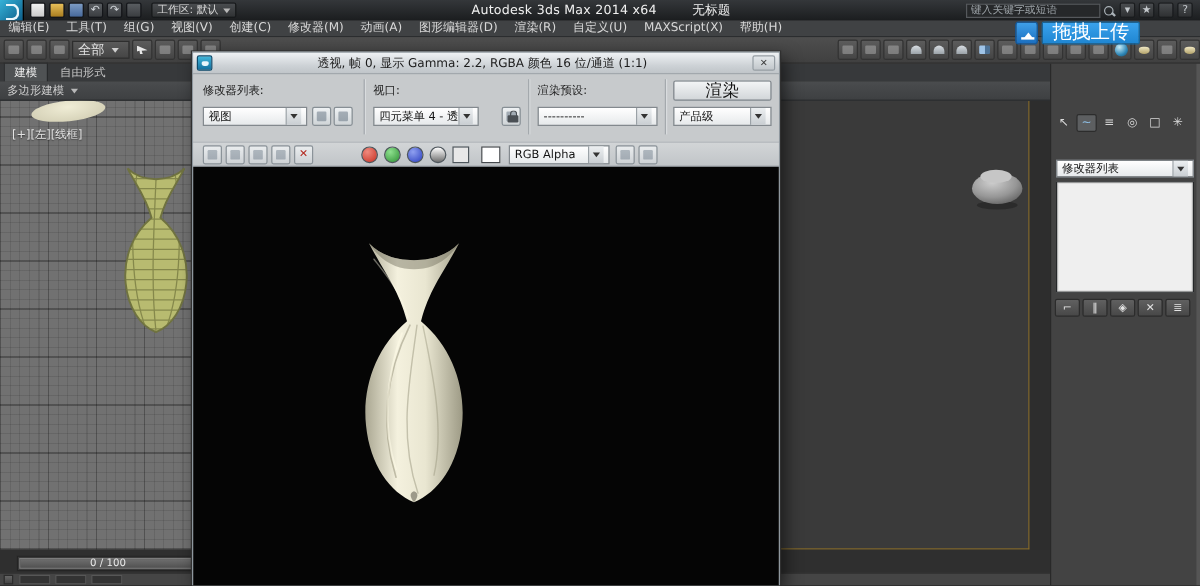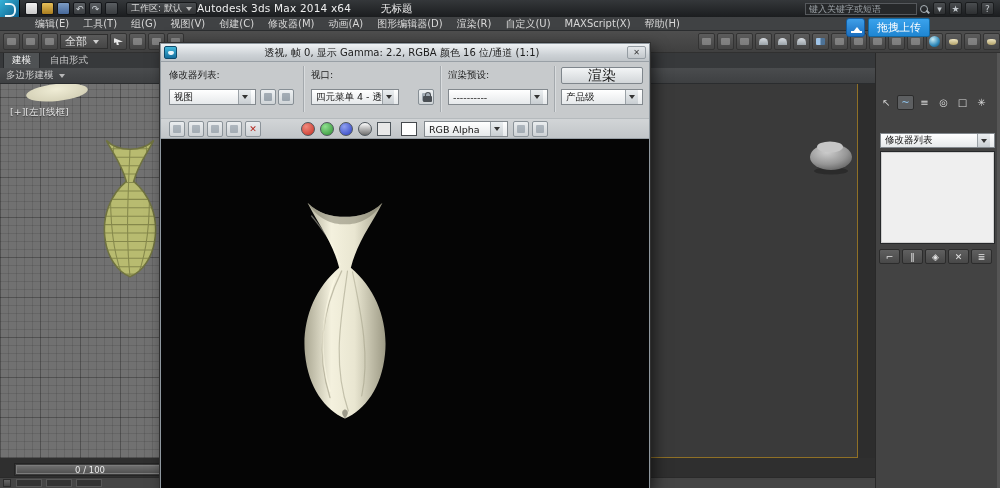--- a/index.html
+++ b/index.html
@@ -11,31 +11,31 @@
   
   .titlebar { left:0; top:0; width:1000px; height:17px; background:linear-gradient(#34373a,#1b1d1f); display:flex; align-items:center; z-index:5; }
   .app-logo { width:20px; height:17px; background:linear-gradient(135deg,#35b2d8,#0d5e8a); border-right:1px solid #000; position:relative; }
   .app-logo::after { content:""; position:absolute; left:5px; top:3px; width:9px; height:10px; border:2px solid #eaf6fb; border-left:none; border-radius:0 6px 6px 0; }
   .qat { display:flex; align-items:center; gap:3px; margin-left:5px; }
   .qicon { width:13px; height:13px; border:1px solid #14161a; border-radius:2px; background:linear-gradient(#5a5e62,#3a3d40); display:flex; align-items:center; justify-content:center; font-size:9px; color:#cfd4d8; }
   .qicon.page { background:linear-gradient(#f2f2f2,#c9c9c9); }
   .qicon.folder { background:linear-gradient(#e8c05a,#a97d1f); }
   .qicon.disk { background:linear-gradient(#7d9cc4,#46689a); }
   .workspace-dd { margin-left:8px; height:13px; display:flex; align-items:center; gap:4px; padding:0 4px; background:linear-gradient(#4a4d50,#303234); border:1px solid #17191b; border-radius:2px; font-size:9px; color:#d8d8d8; }
-  .tb-title { flex:1; text-align:left; color:#f0f0f0; font-size:10.5px; letter-spacing:.2px; }
+  .tb-title { flex:1; text-align:center; color:#f0f0f0; font-size:10.5px; letter-spacing:.2px; }
   .tb-title .doc { margin-left:26px; }
   .ic-search { width:112px; height:12px; background:#26282a; border:1px solid #55585c; color:#c9c9c9; font-size:9px; padding:0 3px; font-family:"DejaVu Sans",sans-serif; }
   .ic-search::placeholder { color:#9aa0a5; }
   .mag { width:8px; height:8px; border:1.5px solid #aab2b8; border-radius:50%; position:relative; margin:0 5px 0 3px; }
   .mag::after { content:""; position:absolute; width:4px; height:1.5px; background:#aab2b8; transform:rotate(45deg); right:-3px; bottom:-1px; }
   .tb-right { display:flex; align-items:center; gap:3px; margin-right:6px; }
   .tb-mini { width:13px; height:13px; display:flex; align-items:center; justify-content:center; color:#c3c8cc; font-size:9px; background:linear-gradient(#4a4d50,#2e3032); border:1px solid #1a1c1e; border-radius:2px; }
 
   
-  .menubar { left:0; top:17px; width:1000px; height:14px; background:#404244; border-bottom:1px solid #2b2d2f; display:flex; padding-left:28px; z-index:4; }
+  .menubar { left:0; top:17px; width:1000px; height:14px; background:#404244; border-bottom:1px solid #2b2d2f; display:flex; z-index:4; }
   .menu-item { padding:0 7px; font-size:10px; color:#d8d8d8; height:14px; line-height:14px; }
 
   
   .main-toolbar { left:0; top:31px; width:1000px; height:22px; background:linear-gradient(#4e4e4e,#404040); border-bottom:1px solid #303030; display:flex; align-items:center; gap:2px; padding-left:3px; z-index:4; }
   .ticon { width:17px; height:17px; background:linear-gradient(#5c5c5c,#454545); border:1px solid #333; border-radius:2px; position:relative; flex:0 0 auto; }
   .ticon::before { content:""; position:absolute; left:3px; top:4px; right:3px; bottom:4px; background:rgba(255,255,255,.28); border-radius:1px; }
   .ticon.c-arrow::before { background:#e8e8e8; clip-path:polygon(0 0,100% 55%,45% 60%,55% 100%,30% 100%,25% 62%,0 70%); }
   .ticon.c-sphere::before { background:radial-gradient(circle at 35% 30%,#c9ecf6,#2f88b8 60%,#17425c); border-radius:50%; left:2px; right:2px; top:2px; bottom:2px; }
   .ticon.c-teapot::before { background:linear-gradient(#efe6c2,#b3a36a); border-radius:40% 40% 50% 50%; top:5px; }
   .ticon.c-magnet::before { background:linear-gradient(#d8dde2,#9aa2a8); border-radius:5px 5px 0 0; }
@@ -389,16 +389,16 @@
         <path d="M100,273 C96,268 95,264 100,262 C105,264 104,268 100,273 Z" fill="#7a776a" opacity="0.7"></path>
       </svg>
     </div>
   </div>
 
   <div class="abs" style="left:846px;top:18px;display:flex;gap:3px;align-items:center;z-index:60;">
     <div style="width:19px;height:19px;border-radius:3px;background:linear-gradient(#3f9fe8,#1b6fc0);border:1px solid #135a9e;position:relative;">
       <span style="position:absolute;left:5.5px;top:4px;width:0;height:0;border:4px solid transparent;border-bottom:5px solid #fff;"></span>
       <span style="position:absolute;left:4px;bottom:3px;width:11px;height:2px;background:#fff;"></span>
     </div>
-    <div style="height:19px;padding:0 8px;background:linear-gradient(#3aa2ec,#1f86d2);border:1px solid #14679f;border-radius:2px;color:#fff;font-size:11px;display:flex;align-items:center;">拖拽上传</div>
+    <div style="height:19px;padding:0 8px;background:linear-gradient(#3aa2ec,#1f86d2);border:1px solid #14679f;border-radius:2px;color:#fff;font-size:16px;display:flex;align-items:center;">拖拽上传</div>
   </div>
 
 </div>
 
 </body></html>

